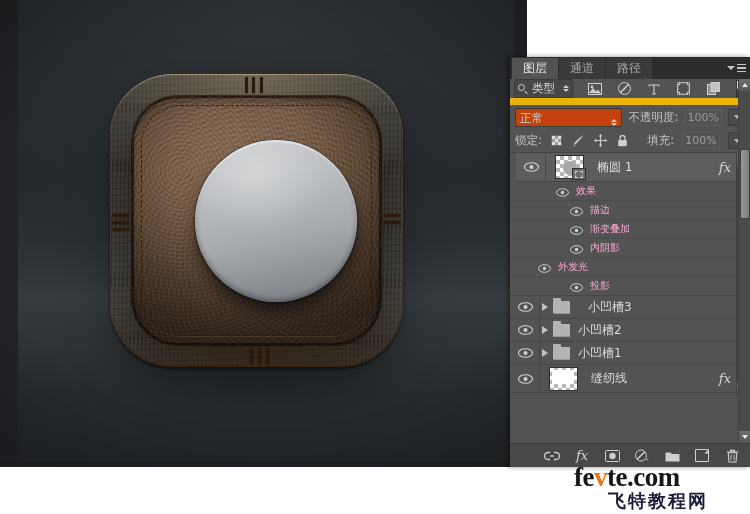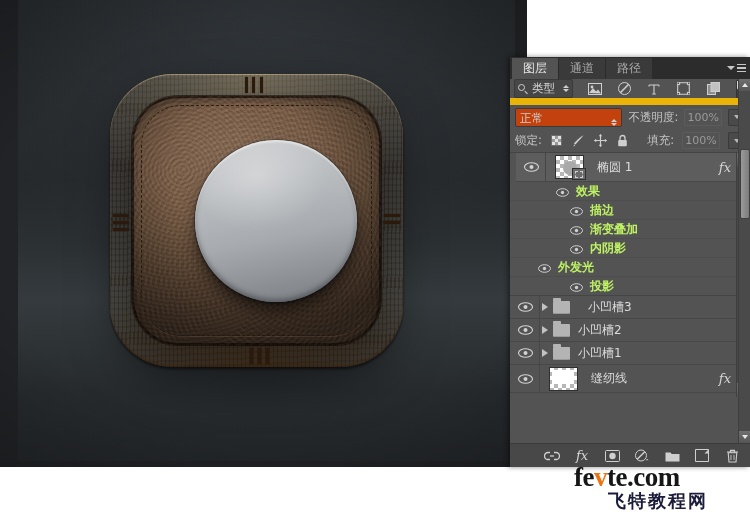--- a/index.html
+++ b/index.html
@@ -290,21 +290,21 @@
   }
   .folder::before{
     content:""; position:absolute; left:0; top:-3px; width:8px;height:3px;background:#b4b4b4;border-radius:1px 1px 0 0;
   }
   
   .subrow{
     height:19px; display:flex; align-items:center; background:#535353;
     border-bottom:1px solid #4d4d4d;
   }
   .subrow .eye-sm{ width:14px;height:10px; }
-  .sublbl{ color:#bef264; font-size:12px; margin-left:6px; white-space:nowrap;font-weight:bold; }
+  .sublbl{ color:#f9a8d4; font-size:10px; margin-left:6px; white-space:nowrap; }
 
   
   .vscroll{
     position:absolute; right:0; top:0; width:14px; height:100%;
     background:#474747; border-left:1px solid #3f3f3f;
   }
   .vscroll .up, .vscroll .dn{
     position:absolute; left:0; width:14px;height:14px;
     background:linear-gradient(180deg,#6e6e6e,#555);
     display:flex;align-items:center;justify-content:center;

